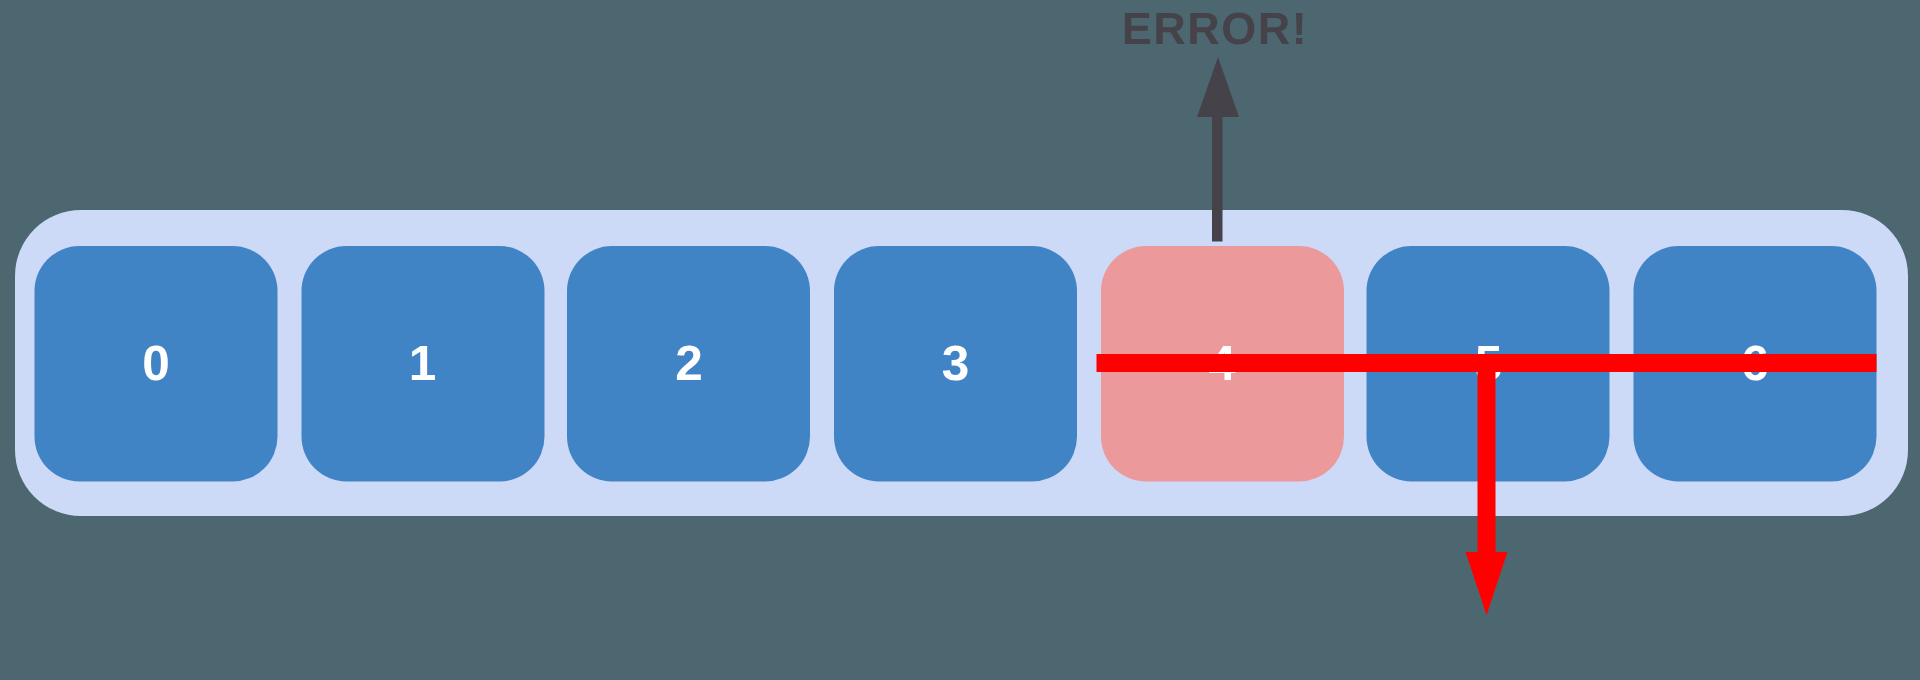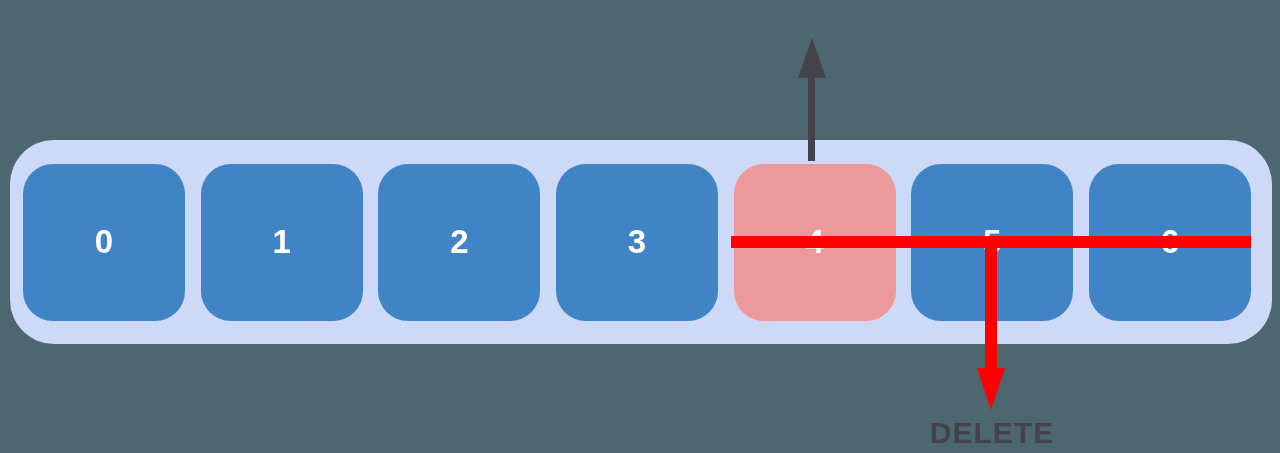--- a/index.html
+++ b/index.html
@@ -133,19 +133,19 @@
     <div class="cell">
       <span>5</span>
     </div>
     <div class="cell">
       <span>6</span>
     </div>
   </div>
 
   <div class="error-shaft"></div>
   <div class="error-head"></div>
+  <div class="label error-label">ERROR!</div>
 
   <div class="strike-line"></div>
   <div class="delete-shaft"></div>
   <div class="delete-head"></div>
-  <div class="label delete-label">DELETE</div>
 
 </div>
 
 </body></html>

